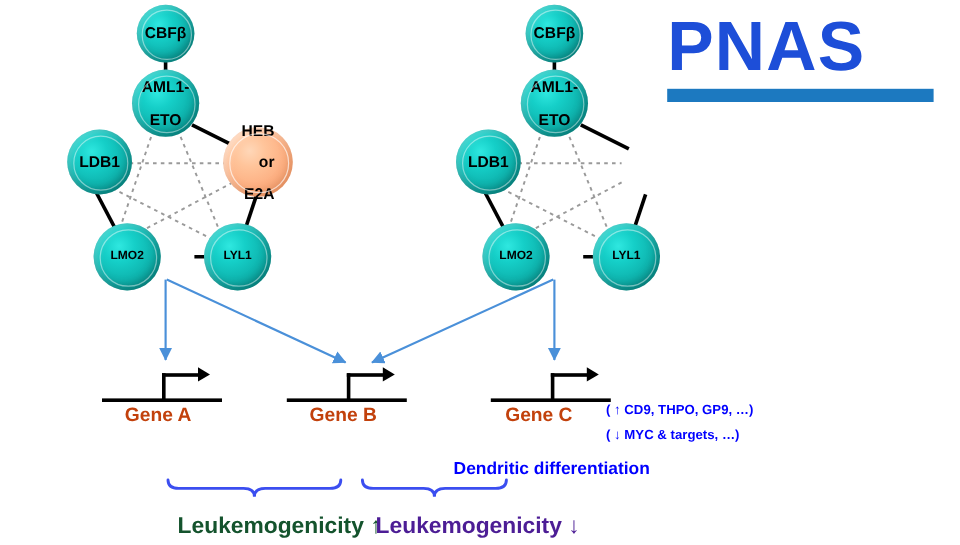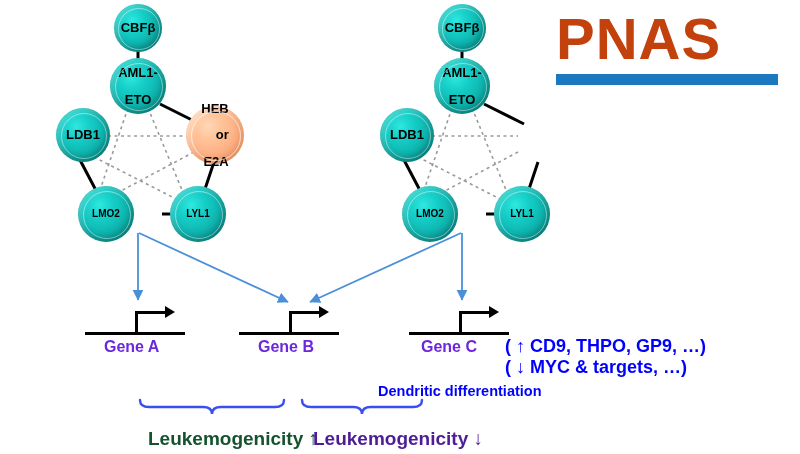--- a/index.html
+++ b/index.html
@@ -36,39 +36,39 @@
   .n-cbf{width:48px;height:48px;font-size:13px;}
   .n-aml{width:56px;height:56px;font-size:13px;}
   .n-side{width:54px;height:54px;font-size:13px;}
   .n-heb{width:58px;height:58px;font-size:13px;}
   .n-bot{width:56px;height:56px;font-size:10px;}
 
   svg.edges{position:absolute;left:0;top:0;width:230px;height:240px;z-index:1;}
 
   
   #pnas{position:absolute;left:556px;top:10px;width:228px;}
-  #pnas .word{font-size:58px;font-weight:bold;letter-spacing:1px;color:#c2410c;
+  #pnas .word{font-size:58px;font-weight:bold;letter-spacing:1px;color:#1d4ed8;
                line-height:1;font-family:"Liberation Sans","DejaVu Sans",sans-serif;}
   #pnas .bar{margin-top:6px;height:11px;background:#1c79c0;width:222px;}
 
   
   svg#flow{position:absolute;left:0;top:0;width:800px;height:454px;z-index:2;}
 
   
   .gene{position:absolute;z-index:3;}
   .gene .base{position:absolute;height:3px;background:#000;top:40px;}
   .gene .riser{position:absolute;width:3px;background:#000;left:50px;top:19px;height:24px;}
   .gene .arm{position:absolute;height:3px;background:#000;left:50px;top:19px;width:32px;}
   .gene .head{position:absolute;left:80px;top:14px;width:0;height:0;
               border-top:6px solid transparent;border-bottom:6px solid transparent;
               border-left:10px solid #000;}
-  .gene .glabel{position:absolute;top:46px;font-size:16px;font-weight:bold;color:#6d28d9;
+  .gene .glabel{position:absolute;top:46px;font-size:16px;font-weight:bold;color:#c2410c;
                 white-space:nowrap;}
 
-  .annot{position:absolute;font-size:18px;font-weight:bold;color:#0000ff;
+  .annot{position:absolute;font-size:11px;font-weight:bold;color:#0000ff;
          white-space:nowrap;z-index:4;}
 
   .blabel{position:absolute;font-size:14.5px;font-weight:bold;color:#0000ff;
           white-space:nowrap;z-index:4;}
   .leuk{position:absolute;font-size:19px;font-weight:bold;white-space:nowrap;z-index:4;}
 </style>
 </head>
 <body>
 
 <div id="stage">

